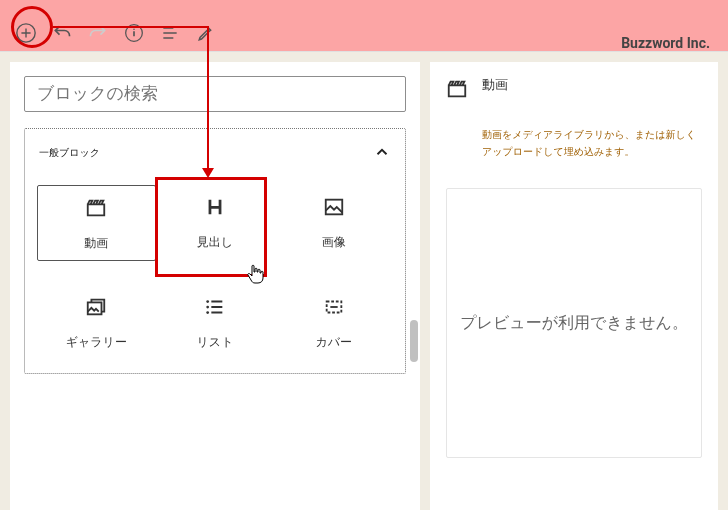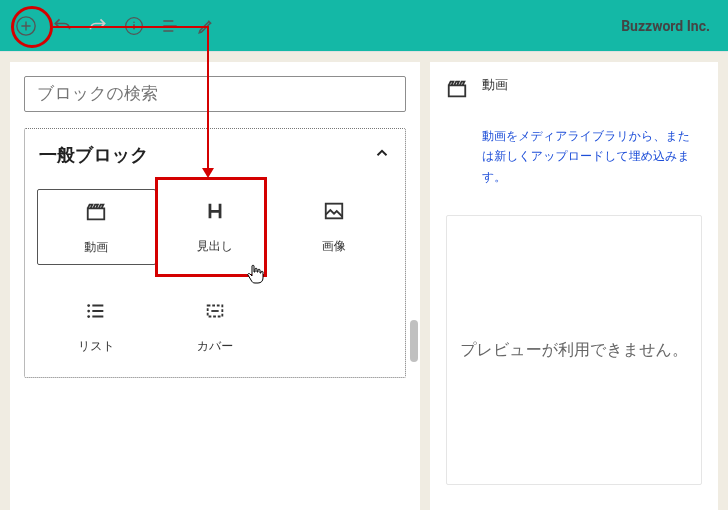--- a/index.html
+++ b/index.html
@@ -5,24 +5,24 @@
 * { margin: 0; padding: 0; box-sizing: border-box; }
 body {
   font-family: -apple-system, BlinkMacSystemFont, "Segoe UI", Roboto, sans-serif;
   background: #f0ece2;
   width: 728px;
   height: 510px;
   overflow: hidden;
   position: relative;
 }
 .toolbar {
-  background: #14b8a6;
+  background: #fca5a5;
   height: 52px;
   display: flex;
-  align-items: center;
+  align-items: flex-end;
   padding: 0 8px;
   border-bottom: 1px solid #e0e0e0;
 }
 .toolbar-btn {
   width: 36px;
   height: 36px;
   display: flex;
   align-items: center;
   justify-content: center;
   color: #555;
@@ -69,23 +69,23 @@
   margin-top: 16px;
   border: 1px dotted #777;
   border-radius: 2px;
 }
 .category-header {
   display: flex;
   align-items: center;
   justify-content: space-between;
   padding: 14px 14px;
   cursor: pointer;
-  font-weight: 700;
+  font-weight: 400;
   color: #222;
-  font-size: 18px;
+  font-size: 10px;
 }
 .blocks-grid {
   display: grid;
   grid-template-columns: repeat(3, 1fr);
   padding: 8px 12px 14px 12px;
   row-gap: 24px;
 }
 .block-item {
   display: flex;
   flex-direction: column;
@@ -114,21 +114,21 @@
   color: #333;
 }
 .info-header {
   display: flex;
   align-items: flex-start;
   gap: 14px;
   margin-bottom: 6px;
 }
 .info-icon { color: #333; margin-top: 2px; }
 .info-title { font-size: 13px; font-weight: 400; color: #333; margin-bottom: 8px; }
-.info-desc { font-size: 12px; color: #1d4ed8; line-height: 1.7; margin-top: 32px; }
+.info-desc { font-size: 10px; color: #a16207; line-height: 1.7; margin-top: 32px; }
 .preview-box {
   margin-top: 28px;
   border: 1px solid #e5e5e5;
   border-radius: 2px;
   height: 270px;
   display: flex;
   align-items: center;
   justify-content: center;
   font-size: 16px;
   color: #666;
@@ -296,20 +296,30 @@
         <div class="block-item">
           <span class="block-icon">
             <svg width="22" height="22" viewBox="0 0 24 24">
                 <rect x="3" y="4" width="18" height="16" fill="none" stroke="currentColor" stroke-width="2"></rect>
                 <path d="M3 16l5-5 4 4 3-3 6 6" fill="none" stroke="currentColor" stroke-width="2"></path>
               </svg>
           </span>
           <span class="block-label">画像</span>
         </div>
 
+        <div class="block-item">
+          <span class="block-icon">
+            <svg width="22" height="22" viewBox="0 0 24 24">
+                <rect x="3" y="7" width="15" height="13" fill="none" stroke="currentColor" stroke-width="2"></rect>
+                <path d="M7 7V4h14v13h-3" fill="none" stroke="currentColor" stroke-width="2"></path>
+                <path d="M3 17l4-4 3 3 2-2 3 3" fill="none" stroke="currentColor" stroke-width="2"></path>
+              </svg>
+          </span>
+          <span class="block-label">ギャラリー</span>
+        </div>
 
         <div class="block-item">
           <span class="block-icon">
             <svg width="22" height="22" viewBox="0 0 24 24">
                 <path d="M8 6h12M8 12h12M8 18h12" stroke="currentColor" stroke-width="2"></path>
                 <circle cx="4" cy="6" r="1.5" fill="currentColor"></circle>
                 <circle cx="4" cy="12" r="1.5" fill="currentColor"></circle>
                 <circle cx="4" cy="18" r="1.5" fill="currentColor"></circle>
               </svg>
           </span>

